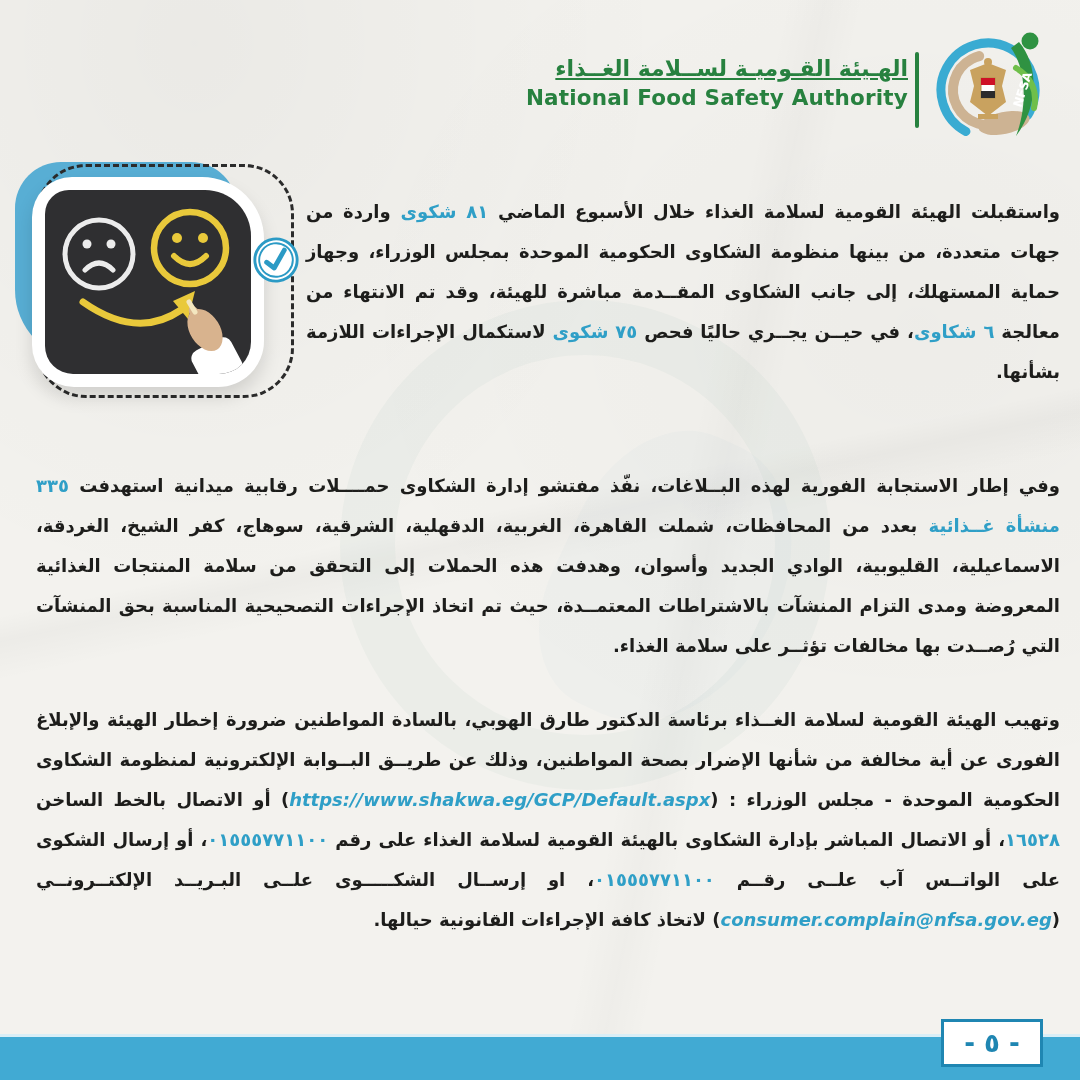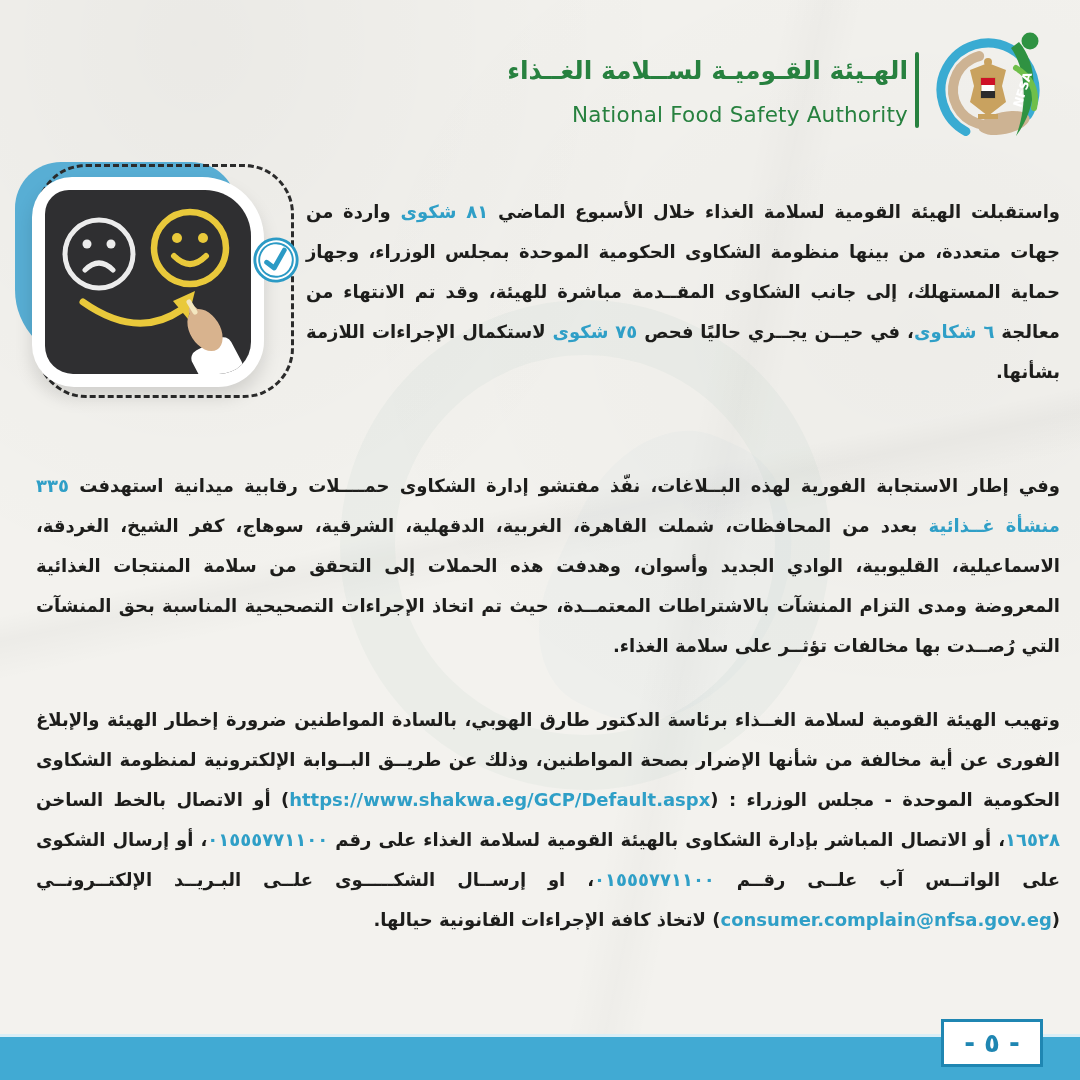--- a/index.html
+++ b/index.html
@@ -18,22 +18,22 @@
     border:55px solid rgba(110,170,150,0.055); border-radius:50%;
   }
   .watermark2{
     position:absolute; left:560px; top:430px; width:220px; height:300px;
     background:rgba(120,180,200,0.04); border-radius:48% 52% 60% 40%;
     transform:rotate(25deg);
   }
 
   
   .header-titles{ position:absolute; top:56px; right:172px; text-align:right; }
-  .title-ar{ color:#27813f; font-size:25px; font-weight:bold; line-height:1.2; direction:rtl; }
-  .title-en{ color:#27813f; font-size:21.5px; font-weight:normal; letter-spacing:.2px; margin-top:16px; }
+  .title-ar{ color:#27813f; font-size:22px; font-weight:bold; line-height:1.2; direction:rtl;text-decoration:underline; }
+  .title-en{ color:#27813f; font-size:21.5px; font-weight:bold; letter-spacing:.2px; margin-top:3px; }
   .header-sep{ position:absolute; left:915px; top:52px; width:4px; height:76px; background:#27813f; border-radius:2px; }
   .logo-box{ position:absolute; left:926px; top:26px; width:140px; height:128px; }
 
   
   .content{ position:absolute; left:36px; top:192px; width:1024px; direction:rtl; }
   .illu-float{ position:relative; float:left; width:270px; height:202px; }
   .illu-blue{
     position:absolute; left:-21px; top:-30px; width:222px; height:198px;
     background:#58aed4; border-radius:46px 46px 46px 70px;
   }
@@ -53,21 +53,21 @@
   .check-badge{ position:absolute; left:216px; top:44px; width:48px; height:48px; }
 
   
   .para{
     color:#1d1d1b; font-size:18px; font-weight:bold; line-height:40px;
     text-align:justify; margin:0;
   }
   .p2{ margin-top:74px; }
   .p3{ margin-top:34px; }
   .hl{ color:#2f9fc7; }
-  .ltr{ direction:ltr; unicode-bidi:isolate; }
+  .ltr{ direction:ltr; unicode-bidi:isolate;font-style:italic; }
 
   
   .footer-bar{
     position:absolute; left:0; top:1034px; width:1080px; height:46px;
     background:#41aad3; border-top:3px solid #d9eef6;
   }
   .page-badge{
     position:absolute; left:941px; top:1019px; width:96px; height:42px;
     background:#ffffff; border:3.5px solid #1f86b2; color:#1f86b2;
     font-size:26px; font-weight:bold; text-align:center; line-height:42px;

